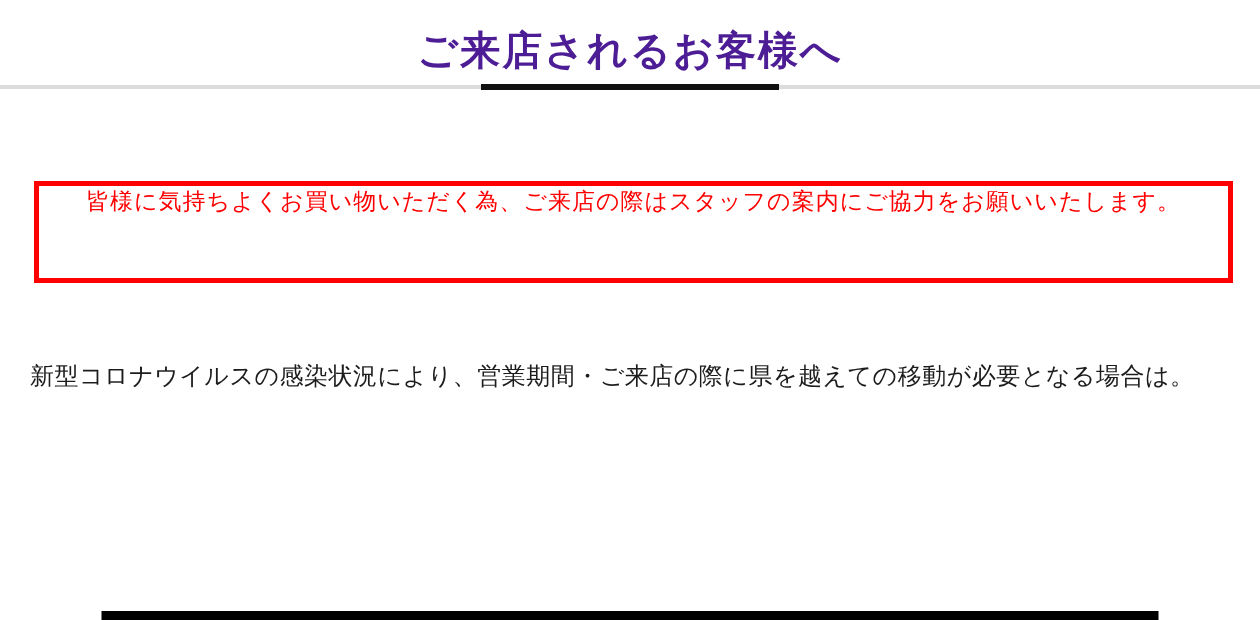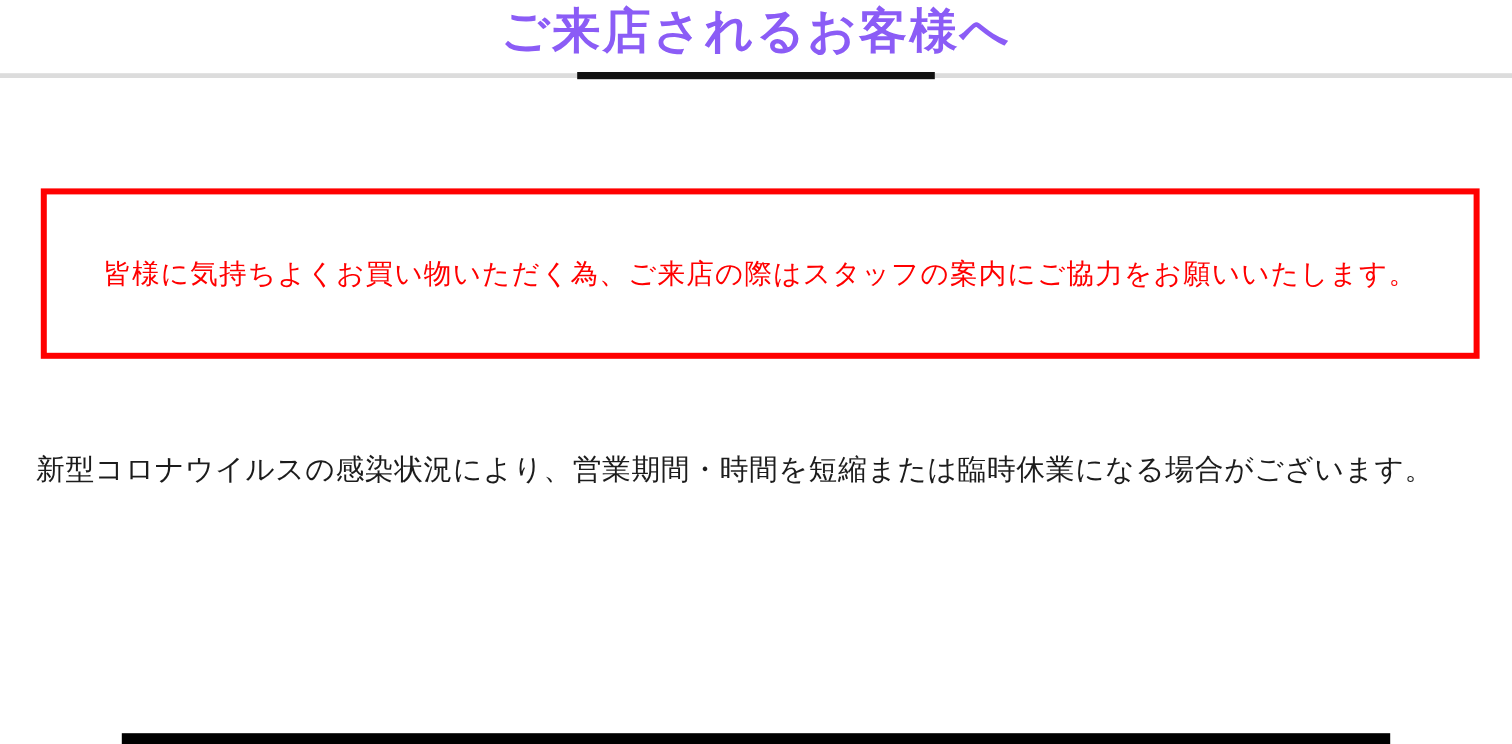--- a/index.html
+++ b/index.html
@@ -16,26 +16,27 @@
     position: relative;
     width: 1260px;
     height: 620px;
     background: #ffffff;
   }
 
   
   .page-header { width: 100%; }
   .page-title {
     margin: 0;
+    padding-top: 24px;
     font-size: 40px;
     line-height: 52px;
     font-weight: bold;
     letter-spacing: 2px;
     text-align: center;
-    color: #8b5cf6;
+    color: #4c1d95;
   }
   .title-divider {
     position: relative;
     margin-top: 9px;
     width: 100%;
     height: 4px;
     background: #dcdcdc;
   }
   .title-underline {
     position: absolute;
@@ -43,24 +44,24 @@
     top: -1px;
     transform: translateX(-50%);
     width: 298px;
     height: 6px;
     background: #111111;
   }
 
   
   .notice-box {
     margin: 92px 27px 0 34px;
-    height: 142px;
+    height: 102px;
     border: 5px solid #ff0000;
     display: flex;
-    align-items: center;
+    align-items: flex-start;
     justify-content: center;
     background: #ffffff;
   }
   .notice-text {
     margin: 0;
     font-size: 23px;
     letter-spacing: 1px;
     color: #ff0000;
     text-align: center;
   }
@@ -102,20 +103,20 @@
     </div>
   </header>
 
   <main>
 
     <div class="notice-box">
       <p class="notice-text">皆様に気持ちよくお買い物いただく為、ご来店の際はスタッフの案内にご協力をお願いいたします。</p>
     </div>
 
     <div class="body-text">
-      <div class="body-line">新型コロナウイルスの感染状況により、営業期間・時間を短縮または臨時休業になる場合がございます。</div>
+      <div class="body-line">新型コロナウイルスの感染状況により、営業期間・ご来店の際に県を越えての移動が必要となる場合は。</div>
     </div>
 
   </main>
 
   <div class="footer-bar"></div>
 
 </div>
 
 </body></html>

